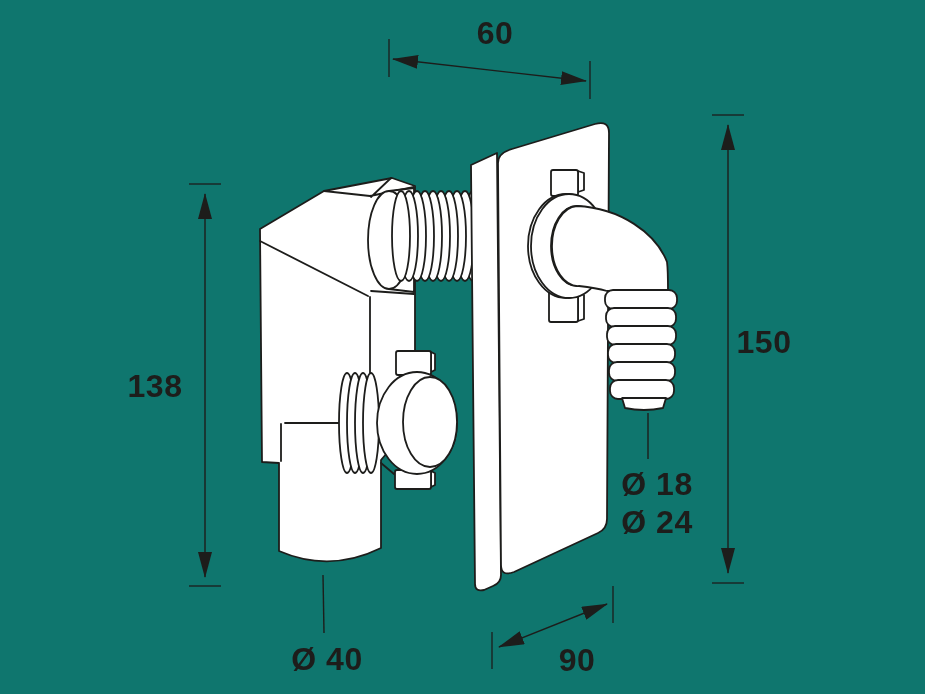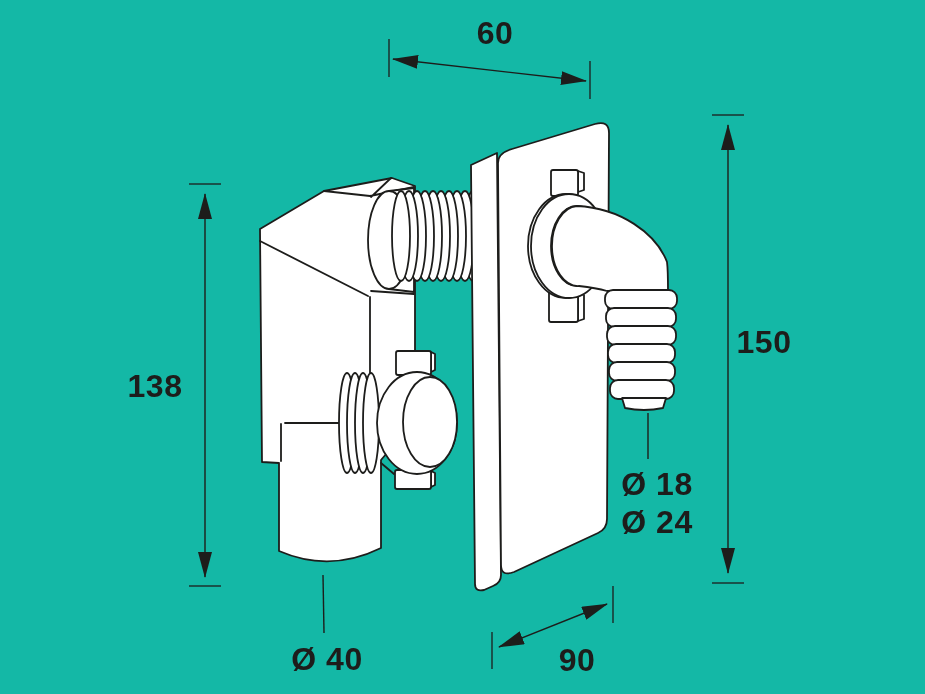--- a/index.html
+++ b/index.html
@@ -1,16 +1,16 @@
 <!DOCTYPE html>
 <html><head>
 <meta charset="utf-8">
 <style>
   html,body{margin:0;padding:0;background:#ffffff;}
-  .stage{position:relative;width:925px;height:694px;background:#14b8a6;overflow:hidden;
+  .stage{position:relative;width:925px;height:694px;background:#0f766e;overflow:hidden;
          font-family:"Liberation Sans",sans-serif;}
   svg{display:block;}
   .draw path,.draw ellipse,.draw rect{fill:#ffffff;stroke:#1d1d1b;stroke-width:1.8;
       stroke-linejoin:round;stroke-linecap:round;}
   .draw .lines{fill:none;}
   .dims line{stroke:#1d1d1b;stroke-width:1.4;}
   .dims .tick{stroke-width:1.3;}
   .dims text{font-family:"Liberation Sans",sans-serif;font-weight:700;font-size:32px;
       fill:#1d1d1b;text-anchor:middle;letter-spacing:0.5px;}
   #ah path{fill:#1d1d1b;stroke:none;}

